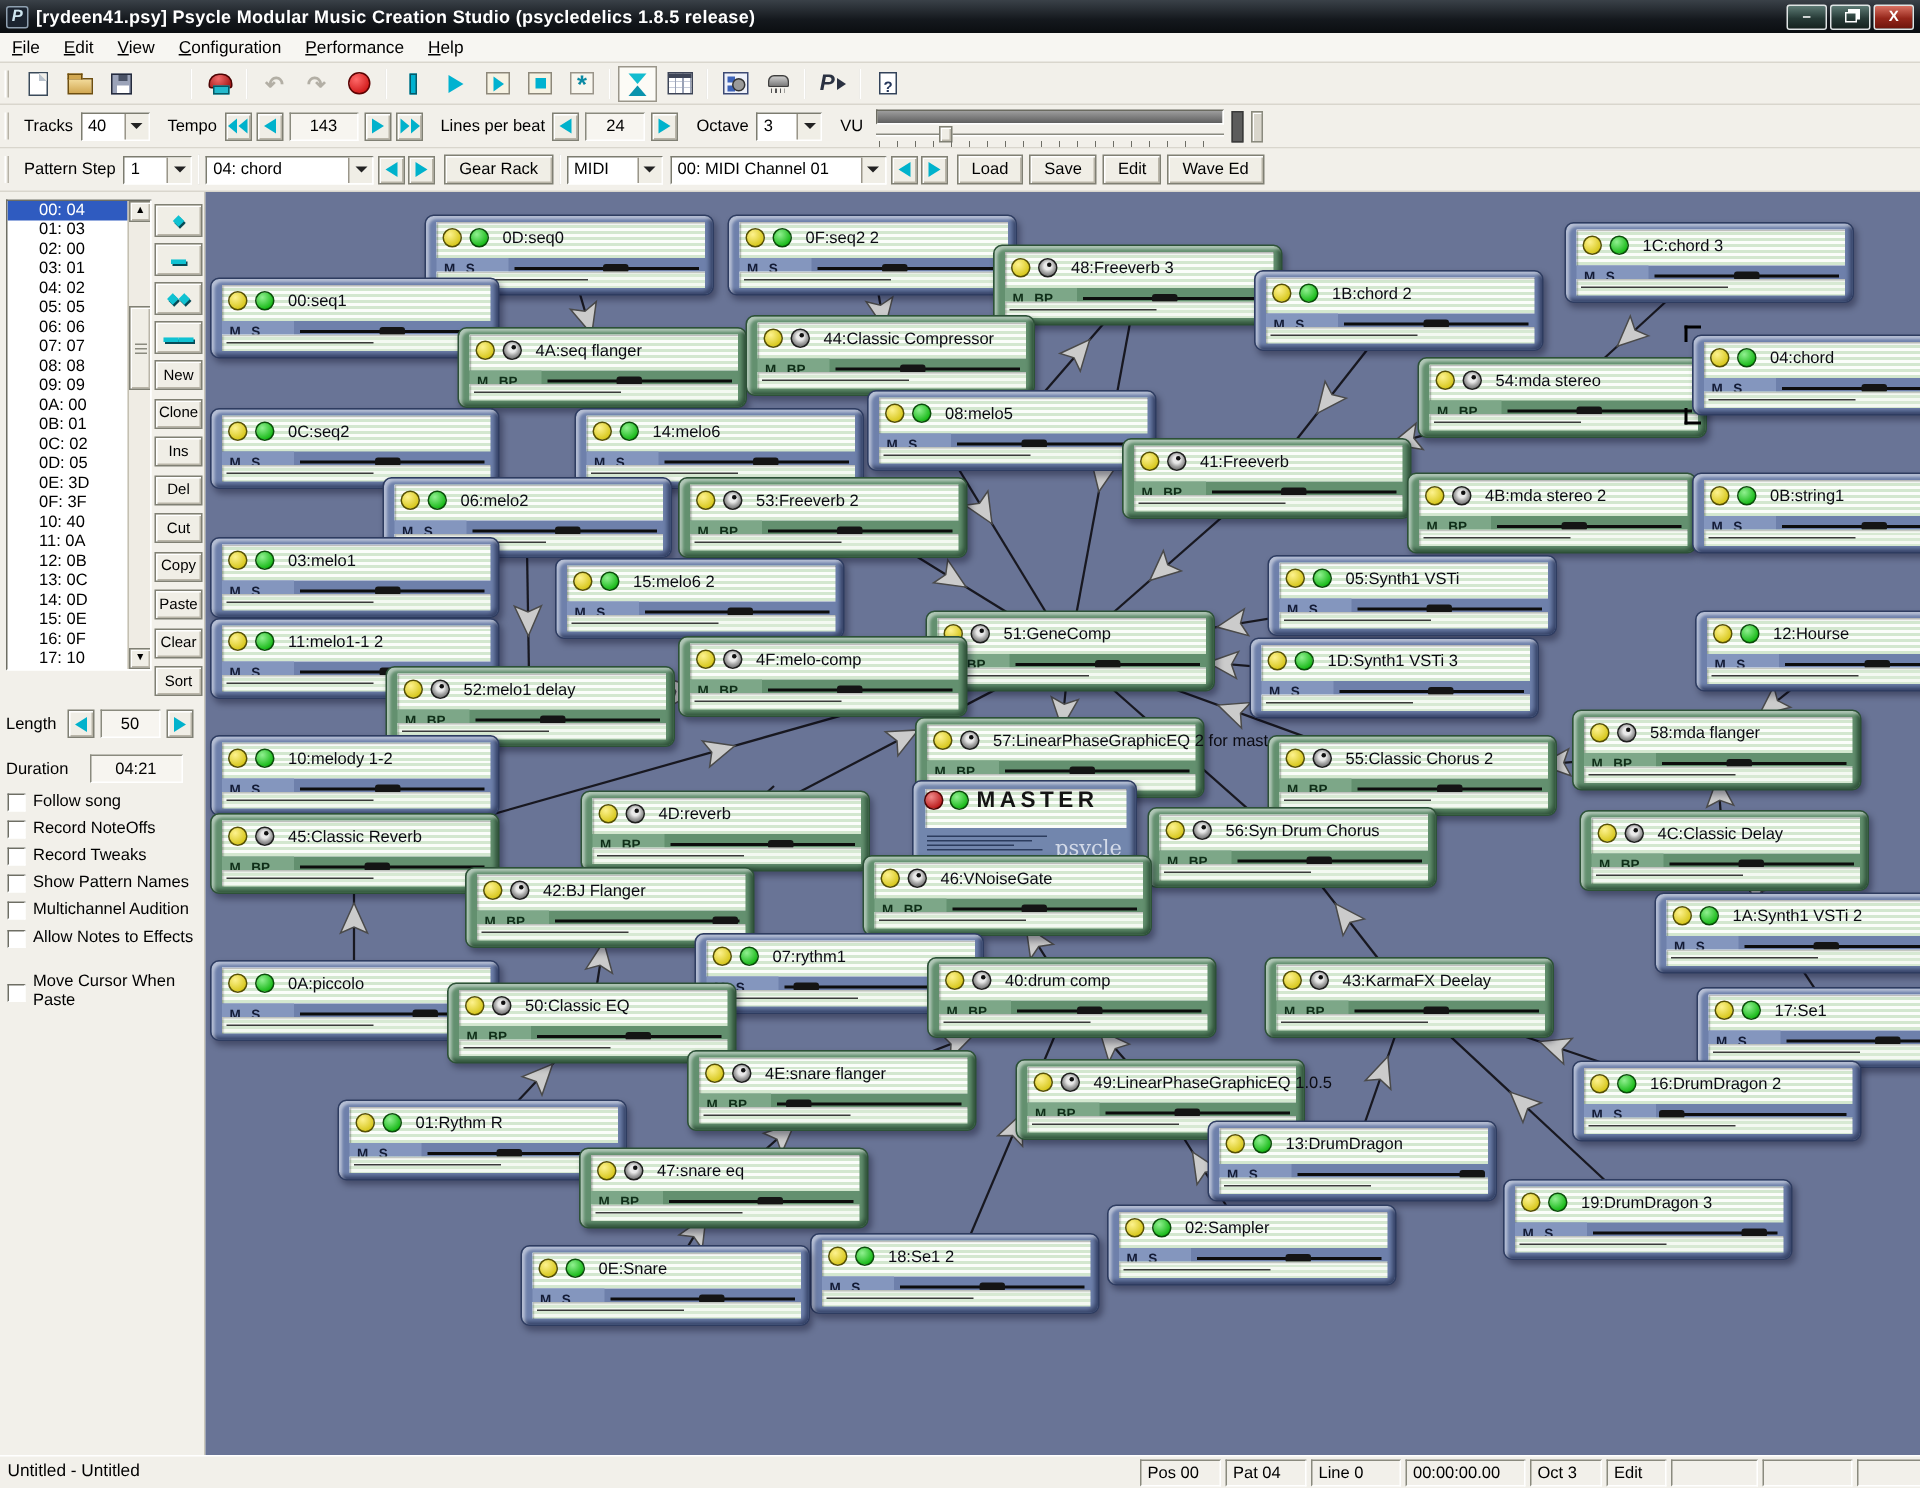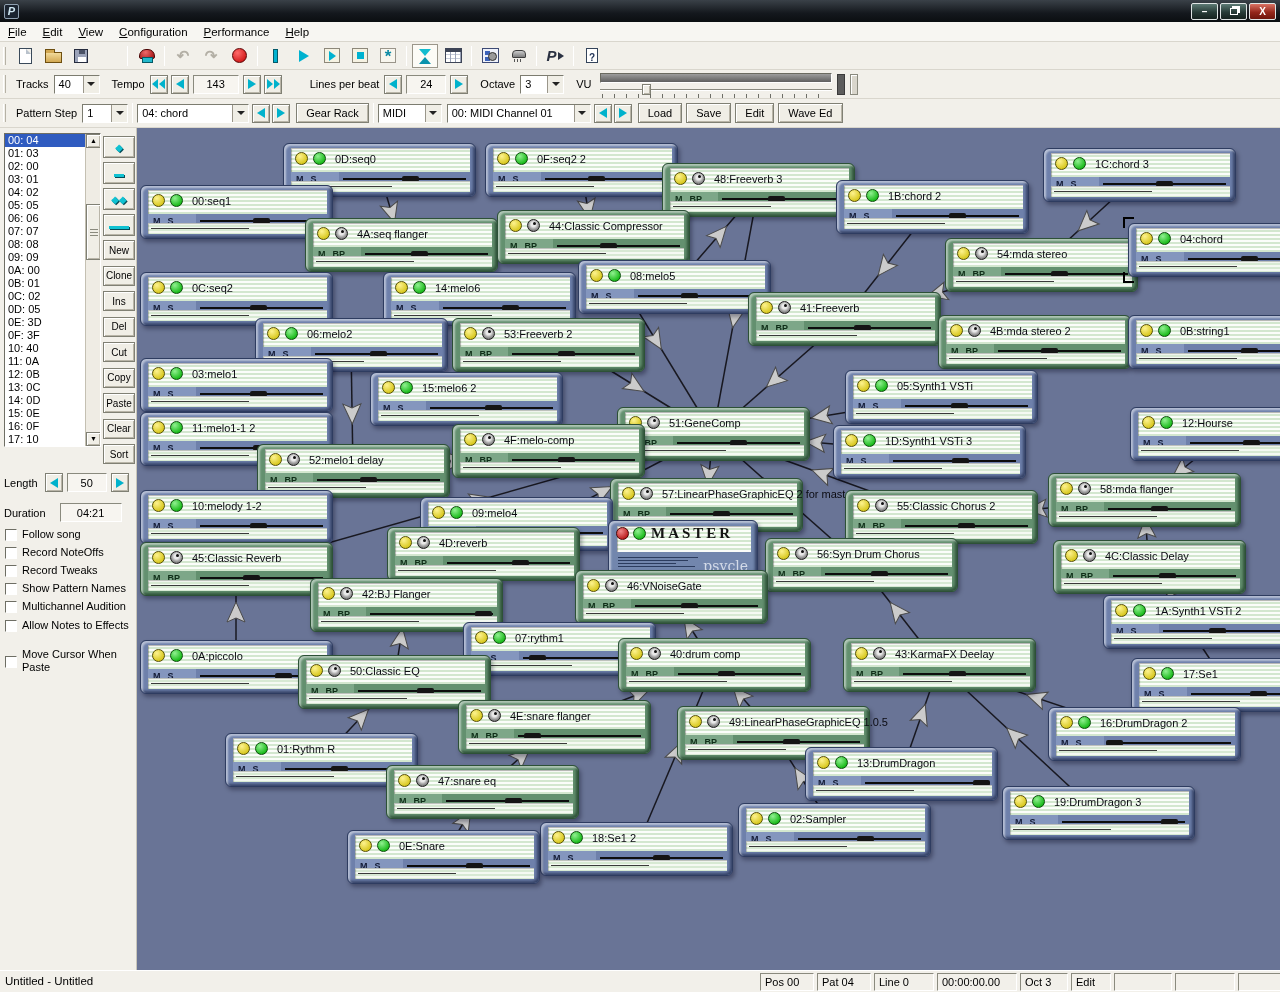--- a/index.html
+++ b/index.html
@@ -111,21 +111,21 @@
   .vu-ticks{position:absolute;left:2px;top:23px;width:228px;height:4px;
     background:repeating-linear-gradient(90deg,#6e6e66 0 1px,rgba(0,0,0,0) 1px 12px);}
   .vbar{width:8px;height:21px;margin-left:5px;}
   .vbar.fill{background:#5c5c5c;border:1px solid #3a3a3a;}
   .vbar.empty{background:#d9d6cc;border:1px solid #8a8a7e;box-shadow:inset 1px 1px 0 #fff;}
 
   
   .sidepanel{position:absolute;left:0;top:128px;width:137px;height:842px;background:#f2f0ea;border-right:1px solid #c9c6ba;}
   .listbox{position:absolute;left:4px;top:5px;width:97px;height:314px;background:#fff;
     border:1px solid;border-color:#6e6e64 #fff #fff #6e6e64;overflow:hidden;}
-  .lb-item{height:13px;line-height:13px;padding-left:3px;white-space:nowrap;}
+  .lb-item{height:13px;line-height:13px;padding-left:21px;white-space:nowrap;}
   .lb-item.sel{background:#2f5bc0;color:#fff;}
   .lb-scroll{position:absolute;right:0;top:0;width:15px;height:100%;background:#efece4;border-left:1px solid #c4c0b2;}
   .sb-btn{position:absolute;left:0;width:15px;height:14px;font-size:7px;line-height:12px;}
   .sb-up{top:0;} .sb-dn{bottom:0;}
   .sb-thumb{position:absolute;left:0;top:70px;width:15px;height:56px;}
   .sb-thumb::before{content:"";position:absolute;left:3px;top:24px;width:8px;height:1px;background:#8a8a7e;box-shadow:0 3px 0 #8a8a7e,0 6px 0 #8a8a7e;}
   .sbtn{position:absolute;left:103px;width:32px;height:20px;font-size:10px;padding:0;}
   .sbtn-ico{height:22px;color:#10c2d2;font-size:10px;text-shadow:1px 1px 0 #064a56;}
   .len-row,.dur-row{position:absolute;left:4px;display:flex;align-items:center;}
   .cb{position:absolute;left:5px;display:flex;gap:5px;align-items:center;width:128px;line-height:13px;}
@@ -165,41 +165,42 @@
   .m-vu::before{content:"";position:absolute;left:3px;width:55%;top:5px;height:1px;background:#3a3a3a;}
   .c{position:absolute;width:11px;height:11px;border:0 solid #000;}
   .c1{left:-6px;top:-7px;border-left-width:2px;border-top-width:2px;}
   .c3{left:-6px;bottom:-7px;border-left-width:2px;border-bottom-width:2px;}
 
   .machine.master{width:150px;height:58px;background:#7286ad;border:1px solid #2e3c60;
     box-shadow:inset 2px 2px 2px rgba(255,255,255,.5),inset -2px -2px 3px rgba(8,16,48,.6),2px 3px 4px rgba(0,0,24,.35);}
   .mst-panel{position:absolute;left:8px;top:5px;right:6px;height:26px;
     background:repeating-linear-gradient(180deg,#fbfdfa 0 2px,#d3e7cf 2px 4px);
     box-shadow:inset 1px 1px 1px rgba(0,0,0,.3);}
-  .mst-title{position:absolute;left:42px;top:4px;font-family:Liberation Serif, serif;
+  .mst-title{position:absolute;left:42px;top:4px;font-family:Liberation Sans, sans-serif;
     font-size:15px;font-weight:bold;letter-spacing:3px;color:#141414;}
   .mst-lines{position:absolute;left:9px;bottom:10px;width:80px;}
   .mst-lines i{display:block;height:1px;background:#2c3c5e;margin-top:2px;}
   .mst-lines i:nth-child(2){width:88%;} .mst-lines i:nth-child(3){width:72%;} .mst-lines i:nth-child(4){width:96%;}
   .mst-brand{position:absolute;right:9px;bottom:3px;font-family:"DejaVu Serif","Liberation Serif",serif;
     font-size:14px;color:#d3dae8;}
 
   
   .statusbar{position:absolute;left:0;top:970px;width:1280px;height:22px;background:#f2f0ea;border-top:1px solid #fff;}
   .sb-song{position:absolute;left:5px;top:4px;font-size:11.5px;}
   .sb-panel{position:absolute;top:2px;height:18px;border:1px solid;border-color:#8a8a7e #fff #fff #8a8a7e;
     padding:2px 0 0 4px;font-size:11px;background:#f2f0ea;}
 </style>
 </head>
 <body>
 
 <div class="win">
 
   <div class="titlebar">
     <span class="appicon">P</span>
+    <span class="title-text">[rydeen41.psy] Psycle Modular Music Creation Studio (psycledelics 1.8.5 release)</span>
     <span class="winbtns">
       <span class="wbtn">–</span>
       <span class="wbtn">
           <span class="restore-glyph"></span>
         </span>
       <span class="wbtn close">X</span>
     </span>
   </div>
 
   <div class="menubar" id="menubar">
@@ -303,21 +304,21 @@
     <span class="numbox" style="width:46px;margin:0 4px">143</span>
     <button class="btn3d spin">
         <span class="arr-r"></span>
       </button>
     <button class="btn3d spin" style="margin-left:3px">
         <span class="arr-rr">
           <i></i>
           <i></i>
         </span>
       </button>
-    <span class="lbl" style="margin-left:28px">Lines per beat</span>
+    <span class="lbl" style="margin-left:12px">Lines per beat</span>
     <button class="btn3d spin">
         <span class="arr-l"></span>
       </button>
     <span class="numbox" style="width:34px;margin:0 4px">24</span>
     <button class="btn3d spin">
         <span class="arr-r"></span>
       </button>
     <span class="lbl" style="margin-left:12px">Octave</span>
     <span class="combo" style="width:44px">
       <span class="cval">3</span>
@@ -1007,34 +1008,20 @@
         <span class="m-title">55:Classic Chorus 2</span>
         <div class="m-tab">
           <b>M</b>
           <b>BP</b>
         </div>
         <div class="m-slider">
           <i style="left:50%"></i>
         </div>
         <div class="m-vu"></div>
       </div>
-      <div class="machine gen" style="left:283px;top:369px">
-        <div class="m-panel"></div>
-        <span class="led led-yellow"></span>
-        <span class="led led-green"></span>
-        <span class="m-title">09:melo4</span>
-        <div class="m-tab">
-          <b>M</b>
-          <b>S</b>
-        </div>
-        <div class="m-slider">
-          <i style="left:30%"></i>
-        </div>
-        <div class="m-vu"></div>
-      </div>
       <div class="machine master" style="left:471px;top:392px">
         <div class="mst-panel"></div>
         <span class="led led-red"></span>
         <span class="led led-green2"></span>
         <span class="mst-title">MASTER</span>
         <span class="mst-lines">
           <i></i>
           <i></i>
           <i></i>
           <i></i>

